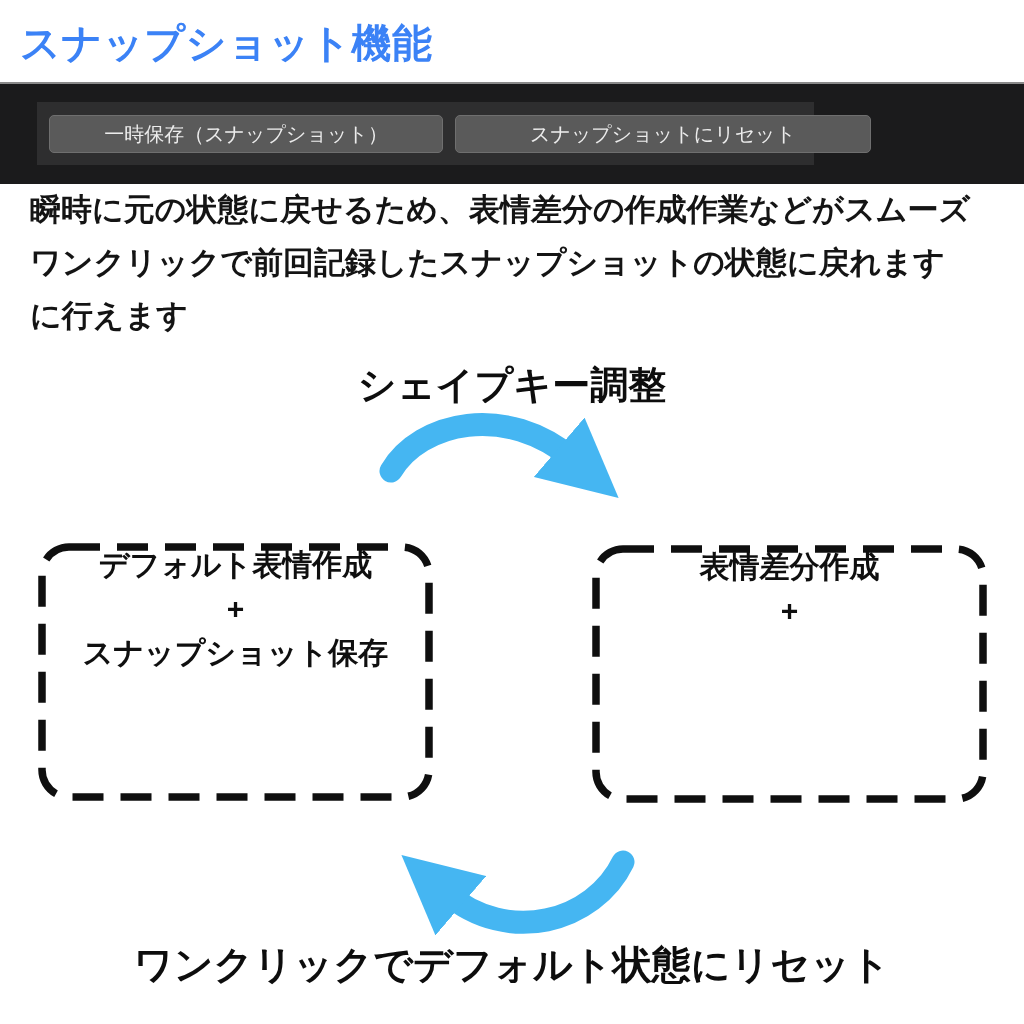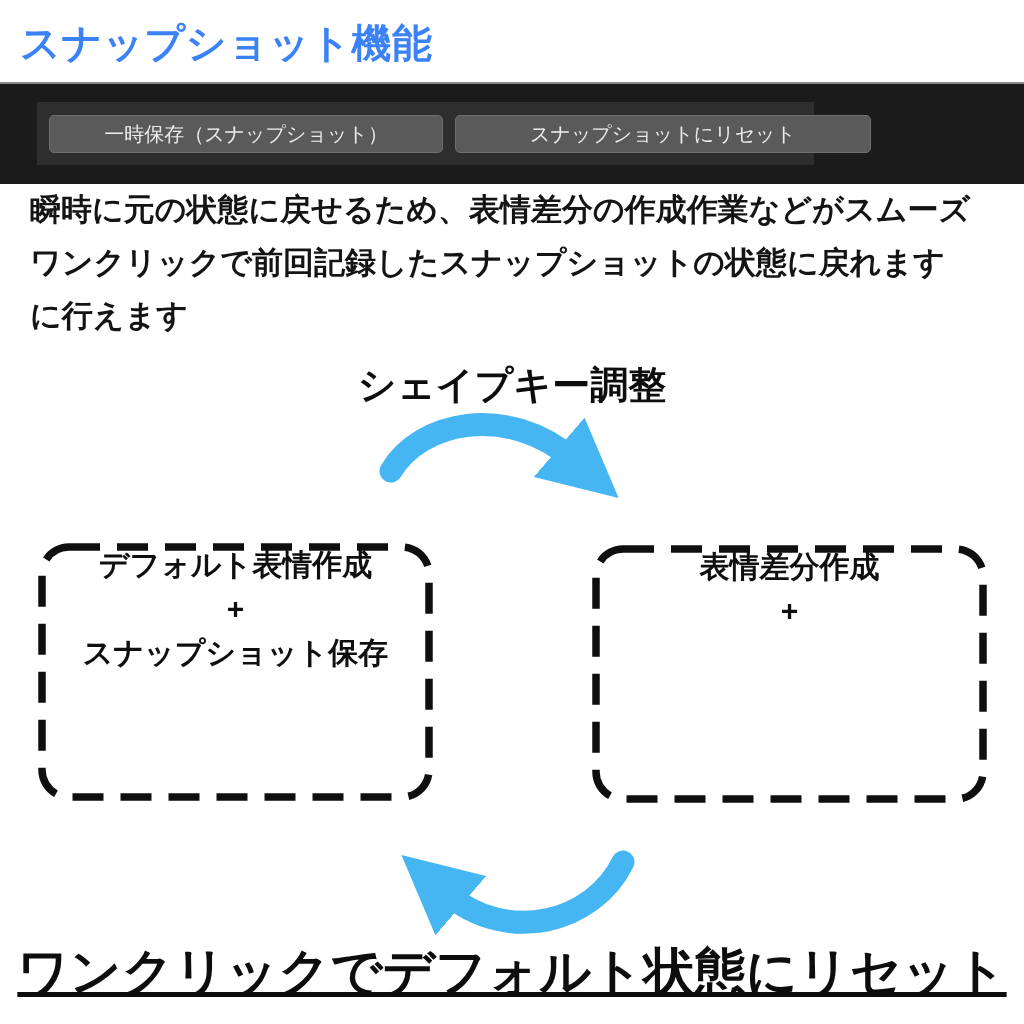--- a/index.html
+++ b/index.html
@@ -35,21 +35,21 @@
     position:absolute;left:30px;top:183px;width:980px;
     font-size:31px;font-weight:900;color:#141414;
   }
   .desc .line{height:53px;line-height:53px;white-space:nowrap;}
   
   .diag-label{
     position:absolute;left:0;width:1024px;text-align:center;
     font-size:38px;font-weight:900;color:#0d0d0d;white-space:nowrap;
   }
   .diag-label.top{top:360px;}
-  .diag-label.bottom{top:938px;font-size:51px;text-decoration:underline;}
+  .diag-label.bottom{top:938px;font-size:39px;}
   
   .dash-box{position:absolute;width:395px;height:258px;}
   .dash-box.left{left:38px;top:543px;}
   .dash-box.right{left:592px;top:545px;}
   .dash-box svg.frame{position:absolute;left:0;top:0;overflow:visible;}
   .dash-box .content{
     position:absolute;inset:0;display:flex;flex-direction:column;
     align-items:center;padding-bottom:22px;box-sizing:border-box;
     font-size:30px;font-weight:900;color:#0f0f0f;text-align:center;
   }

